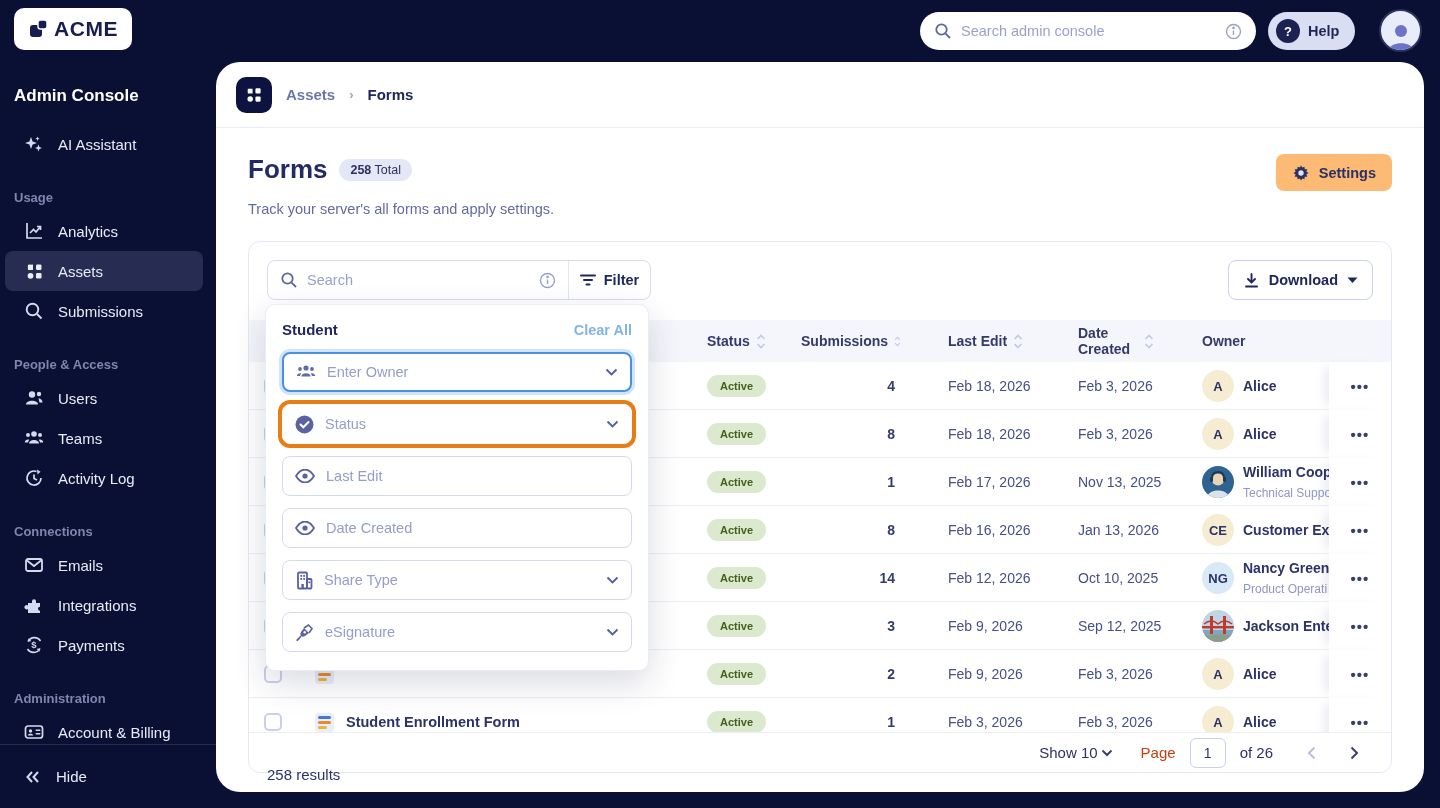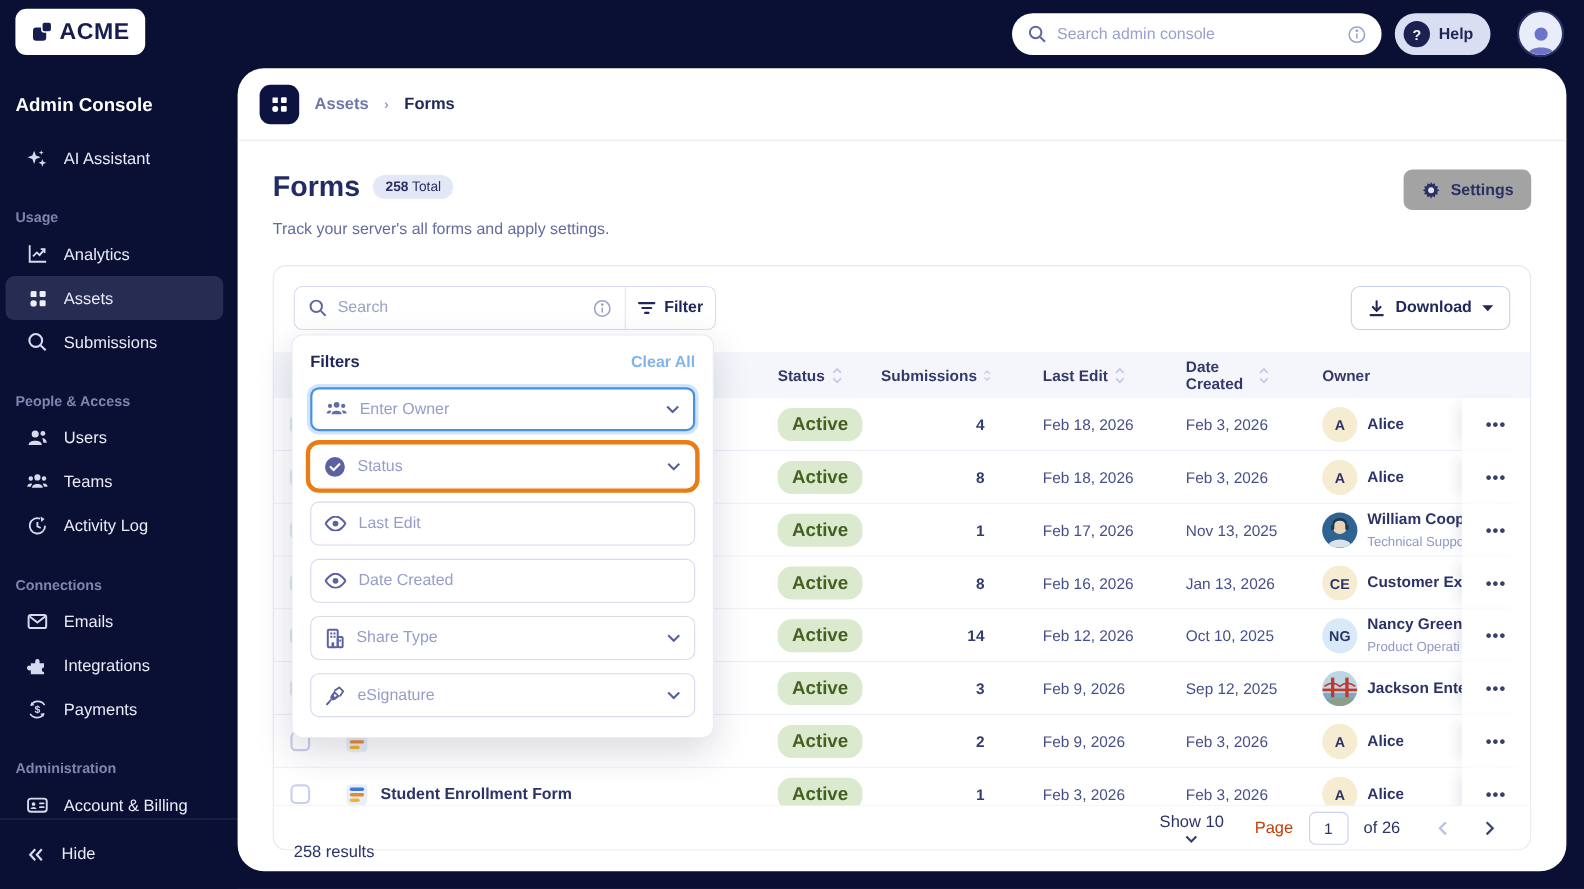--- a/index.html
+++ b/index.html
@@ -44,21 +44,21 @@
   .crumb-link { font-size:15px; font-weight:bold; color:#6d76a8; cursor:pointer; }
   .crumb-sep { color:#9aa2c6; font-size:13px; font-weight:bold; }
   .crumb-cur { font-size:15px; font-weight:bold; color:#20275c; }
 
   .page-head { padding:26px 32px 0; display:flex; justify-content:space-between; align-items:flex-start; }
   .title-row { display:flex; align-items:center; gap:12px; }
   .page-title { font-size:26px; font-weight:bold; color:#232b66; }
   .total-badge { background:#e4e7f6; border-radius:12px; padding:4px 11px; font-size:12.5px; color:#2b3163; }
   .total-badge b { font-weight:bold; }
   .page-sub { padding:10px 32px 0; font-size:14.5px; color:#626b9e; }
-  .settings-btn { height:37px; background:#a3a3a3; border:none; border-radius:8px; padding:0 16px;
+  .settings-btn { height:37px; background:#fdba74; border:none; border-radius:8px; padding:0 16px;
     display:flex; align-items:center; gap:9px; font-size:14.5px; font-weight:bold; color:#2b3163; cursor:pointer;
     font-family:"Liberation Sans", sans-serif; }
 
   
   .card { position:relative; margin:24px 32px 0; height:532px; border:1px solid #e5e8f4; border-radius:12px; background:#fff; }
   .toolbar { position:absolute; left:18px; top:18px; right:18px; height:40px; display:flex; justify-content:space-between; }
   .searchfilter { width:384px; height:40px; border:1px solid #d7dcf2; border-radius:8px; display:flex; align-items:center; background:#fff; }
   .sf-search { flex:1; display:flex; align-items:center; gap:9px; padding:0 12px; height:100%; }
   .sf-search input { flex:1; border:none; outline:none; font-size:14.5px; color:#2b3367; min-width:0;
     font-family:"Liberation Sans", sans-serif; }
@@ -79,21 +79,21 @@
   .th.c-status { padding-left:16px; }
   .th.c-subs { justify-content:flex-end; padding-right:30px; }
   .th.c-led, .th.c-dcr { padding-left:17px; }
   .th.c-owner { padding-left:11px; }
   .th .wrap2 { width:60px; line-height:1.15; }
   .tr { height:48px; border-bottom:1px solid #eceef7; background:#fff; }
   .cell-check { display:flex; justify-content:center; }
   .checkbox { width:18px; height:18px; border:2px solid #c9d0ec; border-radius:5px; background:#fff; cursor:pointer; }
   .cell-name { display:flex; align-items:center; gap:12px; padding-left:18px; font-size:14.5px; font-weight:bold; color:#2b3367; overflow:hidden; white-space:nowrap;text-align:center; }
   .cell-status { padding-left:16px; }
-  .badge-active { display:inline-block; background:#dbe9cf; color:#44601f; font-size:17px; font-weight:bold;
+  .badge-active { display:inline-block; background:#dbe9cf; color:#44601f; font-size:11px; font-weight:bold;
     padding:5px 13px; border-radius:13px; }
   .cell-subs { text-align:right; padding-right:36px; font-size:14px; font-weight:bold; color:#333c6e; }
   .cell-date { padding-left:17px; font-size:14px; color:#454f88; }
   .cell-owner { display:flex; align-items:center; gap:9px; padding-left:11px; overflow:hidden; }
   .avatar { width:32px; height:32px; min-width:32px; border-radius:50%; display:flex; align-items:center;
     justify-content:center; font-size:13px; font-weight:bold; color:#2c3366; overflow:hidden; }
   .av-cream { background:#f6ecd2; }
   .av-blue { background:#d8e9f8; }
   .owner-txt { overflow:hidden; white-space:nowrap; line-height:1.25; }
   .owner-name { font-size:14px; font-weight:bold; color:#2c3366; }
@@ -105,21 +105,21 @@
   
   .form-ic { width:19px; height:19px; min-width:19px; border-radius:4px; background:#e9eefb;
     display:flex; flex-direction:column; justify-content:center; gap:2px; padding:3px; }
   .form-ic i { display:block; height:3px; border-radius:1.5px; }
 
   
   .card-footer { position:absolute; left:0; right:0; bottom:0; height:40px; background:#fff; z-index:6;
     border-top:1px solid #eceef7; border-radius:0 0 12px 12px; display:flex; align-items:center; justify-content:space-between; padding:0 22px 0 18px; }
   .results { font-size:15px; color:#2c3366;margin-top:44px; }
   .foot-right { display:flex; align-items:center; gap:14px; }
-  .show-sel { display:flex; align-items:center; gap:3px; font-size:15px; color:#2c3366; cursor:pointer; margin-right:14px;flex-direction:column; }
+  .show-sel { display:flex; align-items:center; gap:3px; font-size:15px; color:#2c3366; cursor:pointer; margin-right:14px; }
   .page-lbl { font-size:15px; color:#c2410c; }
   .page-input { width:36px; height:30px; border:1px solid #c9d1ee; border-radius:6px; text-align:center;
     font-size:14px; color:#2c3366; font-family:"Liberation Sans", sans-serif; }
   .of-lbl { font-size:15px; color:#2c3366; margin-right:10px; }
   .pg-btn { background:none; border:none; cursor:pointer; padding:4px 10px; }
 
   
   .filters-pop { position:absolute; left:16px; top:62px; width:384px; background:#fff; border:1px solid #e9ebf5;
     border-radius:10px; box-shadow:0 12px 34px rgba(22,28,70,.16); padding:16px; z-index:8; }
   .fp-head { display:flex; justify-content:space-between; align-items:center; margin-bottom:14px; }
@@ -652,21 +652,21 @@
         <button class="pg-btn">
           <svg width="9" height="14" viewBox="0 0 9 14" fill="none" stroke="#39406f" stroke-width="2">
               <path d="M1.5 1.5 L7 7 L1.5 12.5"></path>
             </svg>
         </button>
       </div>
     </div>
 
     <div class="filters-pop">
       <div class="fp-head">
-        <span class="fp-title">Filters</span>
+        <span class="fp-title">Student</span>
         <span class="fp-clear">Clear All</span>
       </div>
 
       <div class="f-field focus-blue">
         <span>
           <svg width="20" height="18" viewBox="0 0 20 18" fill="#646ca6">
             <circle cx="10" cy="5" r="2.6"></circle>
               <path d="M5.4 13.5 C5.4 9.3 14.6 9.3 14.6 13.5 Z"></path>
             <circle cx="4" cy="6" r="1.9"></circle>
               <path d="M0.9 13 C0.9 10.3 4 9.8 5.2 10.6 L3.9 13 Z"></path>

